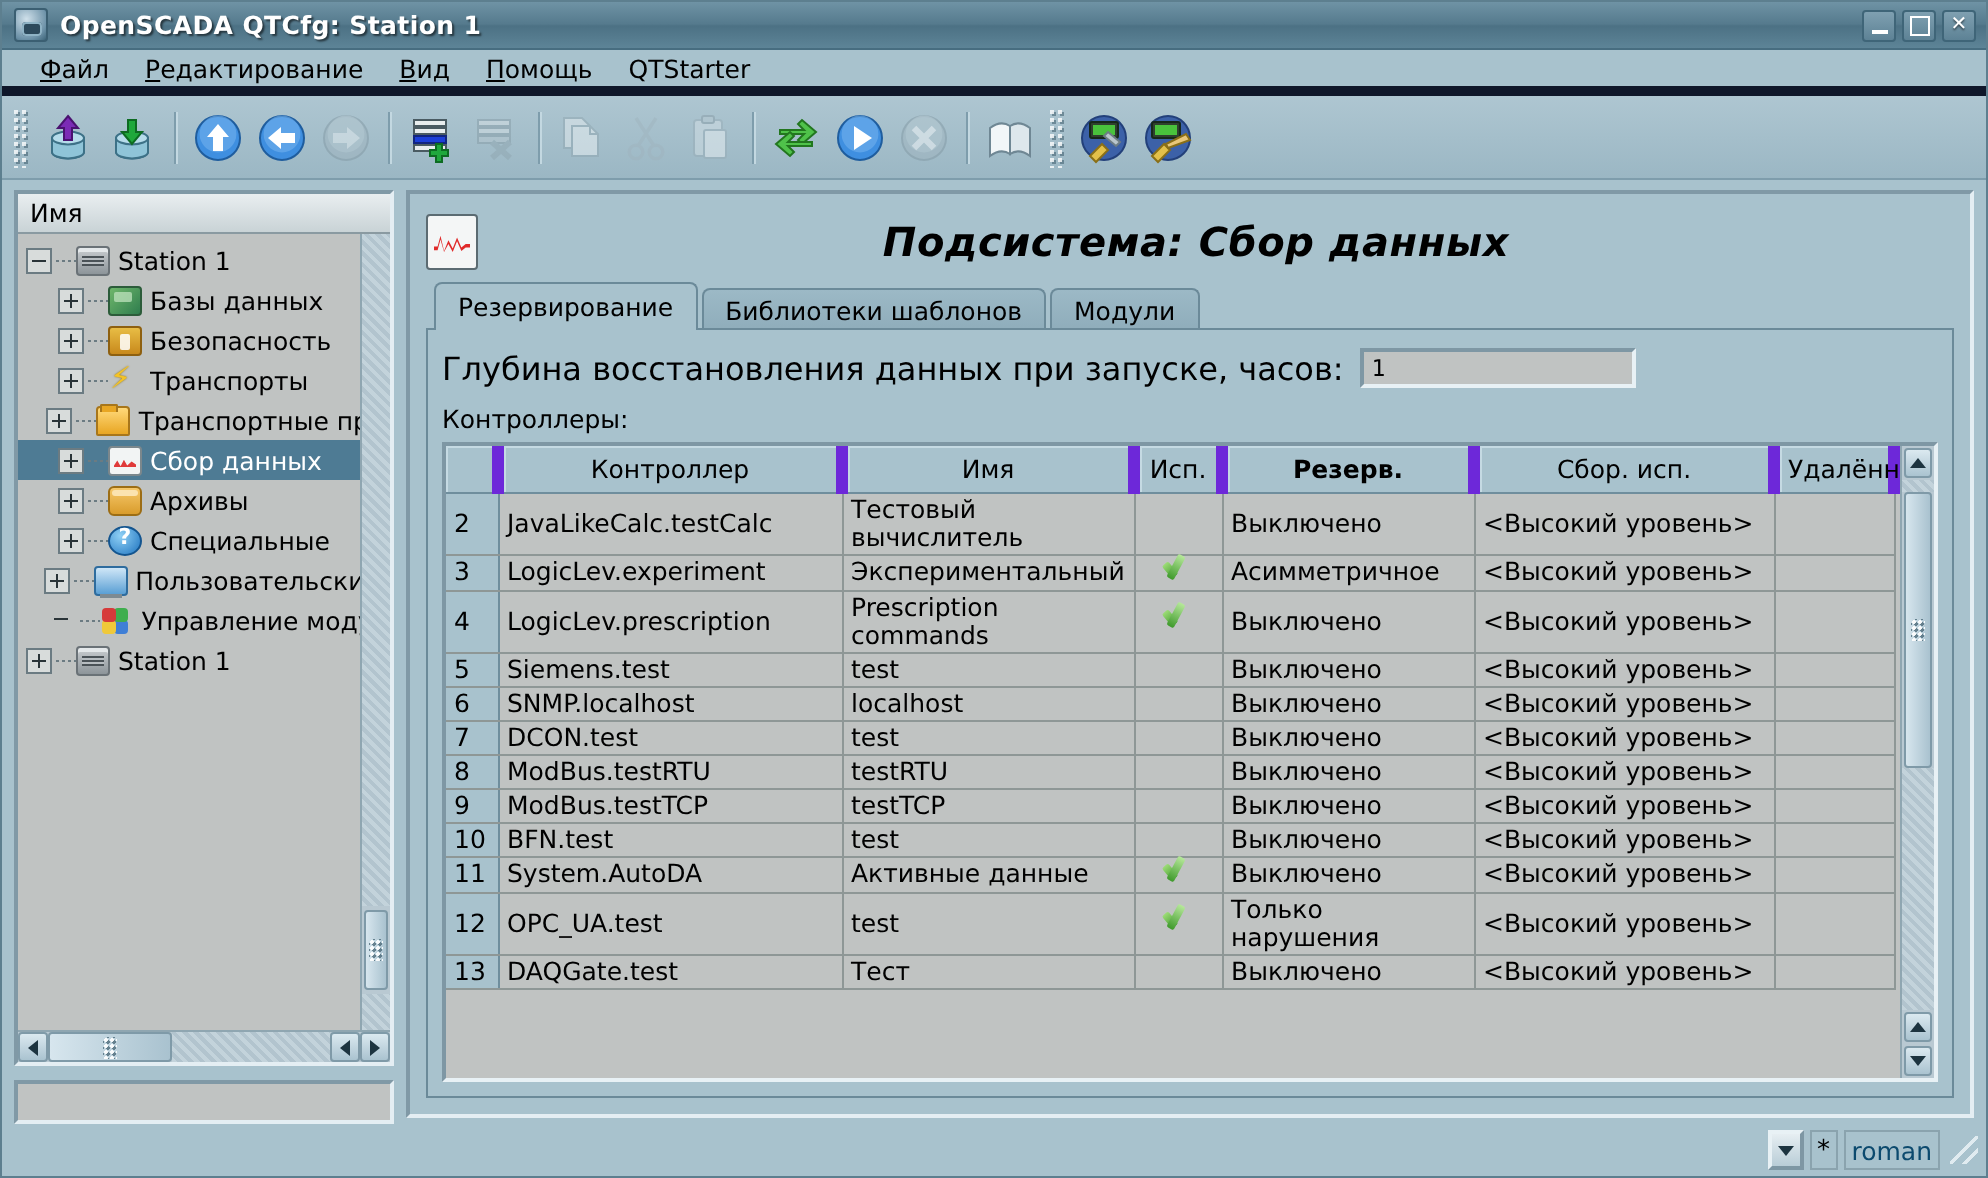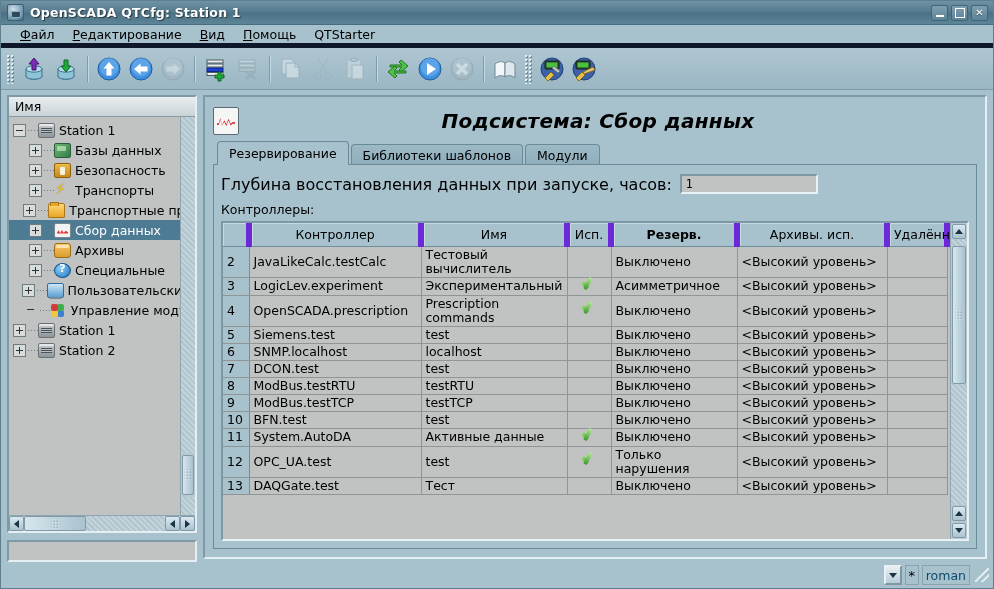--- a/index.html
+++ b/index.html
@@ -591,27 +591,20 @@
                 <span class="t-ico ico-mod"></span>
                 <span class="t-label">Управление модулями</span>
               </div>
               <div class="tnode">
                 <span class="t-indent" style="width: 0px;"></span>
                 <span class="t-expander plus"></span>
                 <span class="t-dots"></span>
                 <span class="t-ico ico-station"></span>
                 <span class="t-label">Station 1</span>
               </div>
-              <div class="tnode">
-                <span class="t-indent" style="width: 0px;"></span>
-                <span class="t-expander plus"></span>
-                <span class="t-dots"></span>
-                <span class="t-ico ico-station"></span>
-                <span class="t-label">Station 2</span>
-              </div>
             </div>
           <div class="vsb">
             <div class="sb-track"></div>
             <div class="sb-thumb" style="height:40px;margin:2px 1px;"></div>
             <div class="sb-track" style="flex:0 0 18px"></div>
           </div>
         </div>
         <div class="hsb">
           <div class="sb-btn">
               <i class="arw arw-lf"></i>
@@ -661,21 +654,21 @@
                   <col style="width:150px">
                   <col>
               </colgroup>
               <thead>
                 <tr id="thead-row">
                     <th class="corner"></th>
                     <th>Контроллер</th>
                     <th>Имя</th>
                     <th>Исп.</th>
                     <th class=" bold">Резерв.</th>
-                    <th>Архивы. исп.</th>
+                    <th>Сбор. исп.</th>
                     <th>Удалённый</th>
                   </tr>
               </thead>
               <tbody id="tbody">
                   <tr>
                     <td class="rownum">2</td>
                     <td>JavaLikeCalc.testCalc</td>
                     <td>Тестовый вычислитель</td>
                     <td class="ctr"></td>
                     <td>Выключено</td>
@@ -686,21 +679,21 @@
                     <td class="rownum">3</td>
                     <td>LogicLev.experiment</td>
                     <td>Экспериментальный</td>
                     <td class="ctr"><span class="chk"></span></td>
                     <td>Асимметричное</td>
                     <td>&lt;Высокий уровень&gt;</td>
                     <td></td>
                   </tr>
                   <tr>
                     <td class="rownum">4</td>
-                    <td>OpenSCADA.prescription</td>
+                    <td>LogicLev.prescription</td>
                     <td>Prescription commands</td>
                     <td class="ctr"><span class="chk"></span></td>
                     <td>Выключено</td>
                     <td>&lt;Высокий уровень&gt;</td>
                     <td></td>
                   </tr>
                   <tr>
                     <td class="rownum">5</td>
                     <td>Siemens.test</td>
                     <td>test</td>

